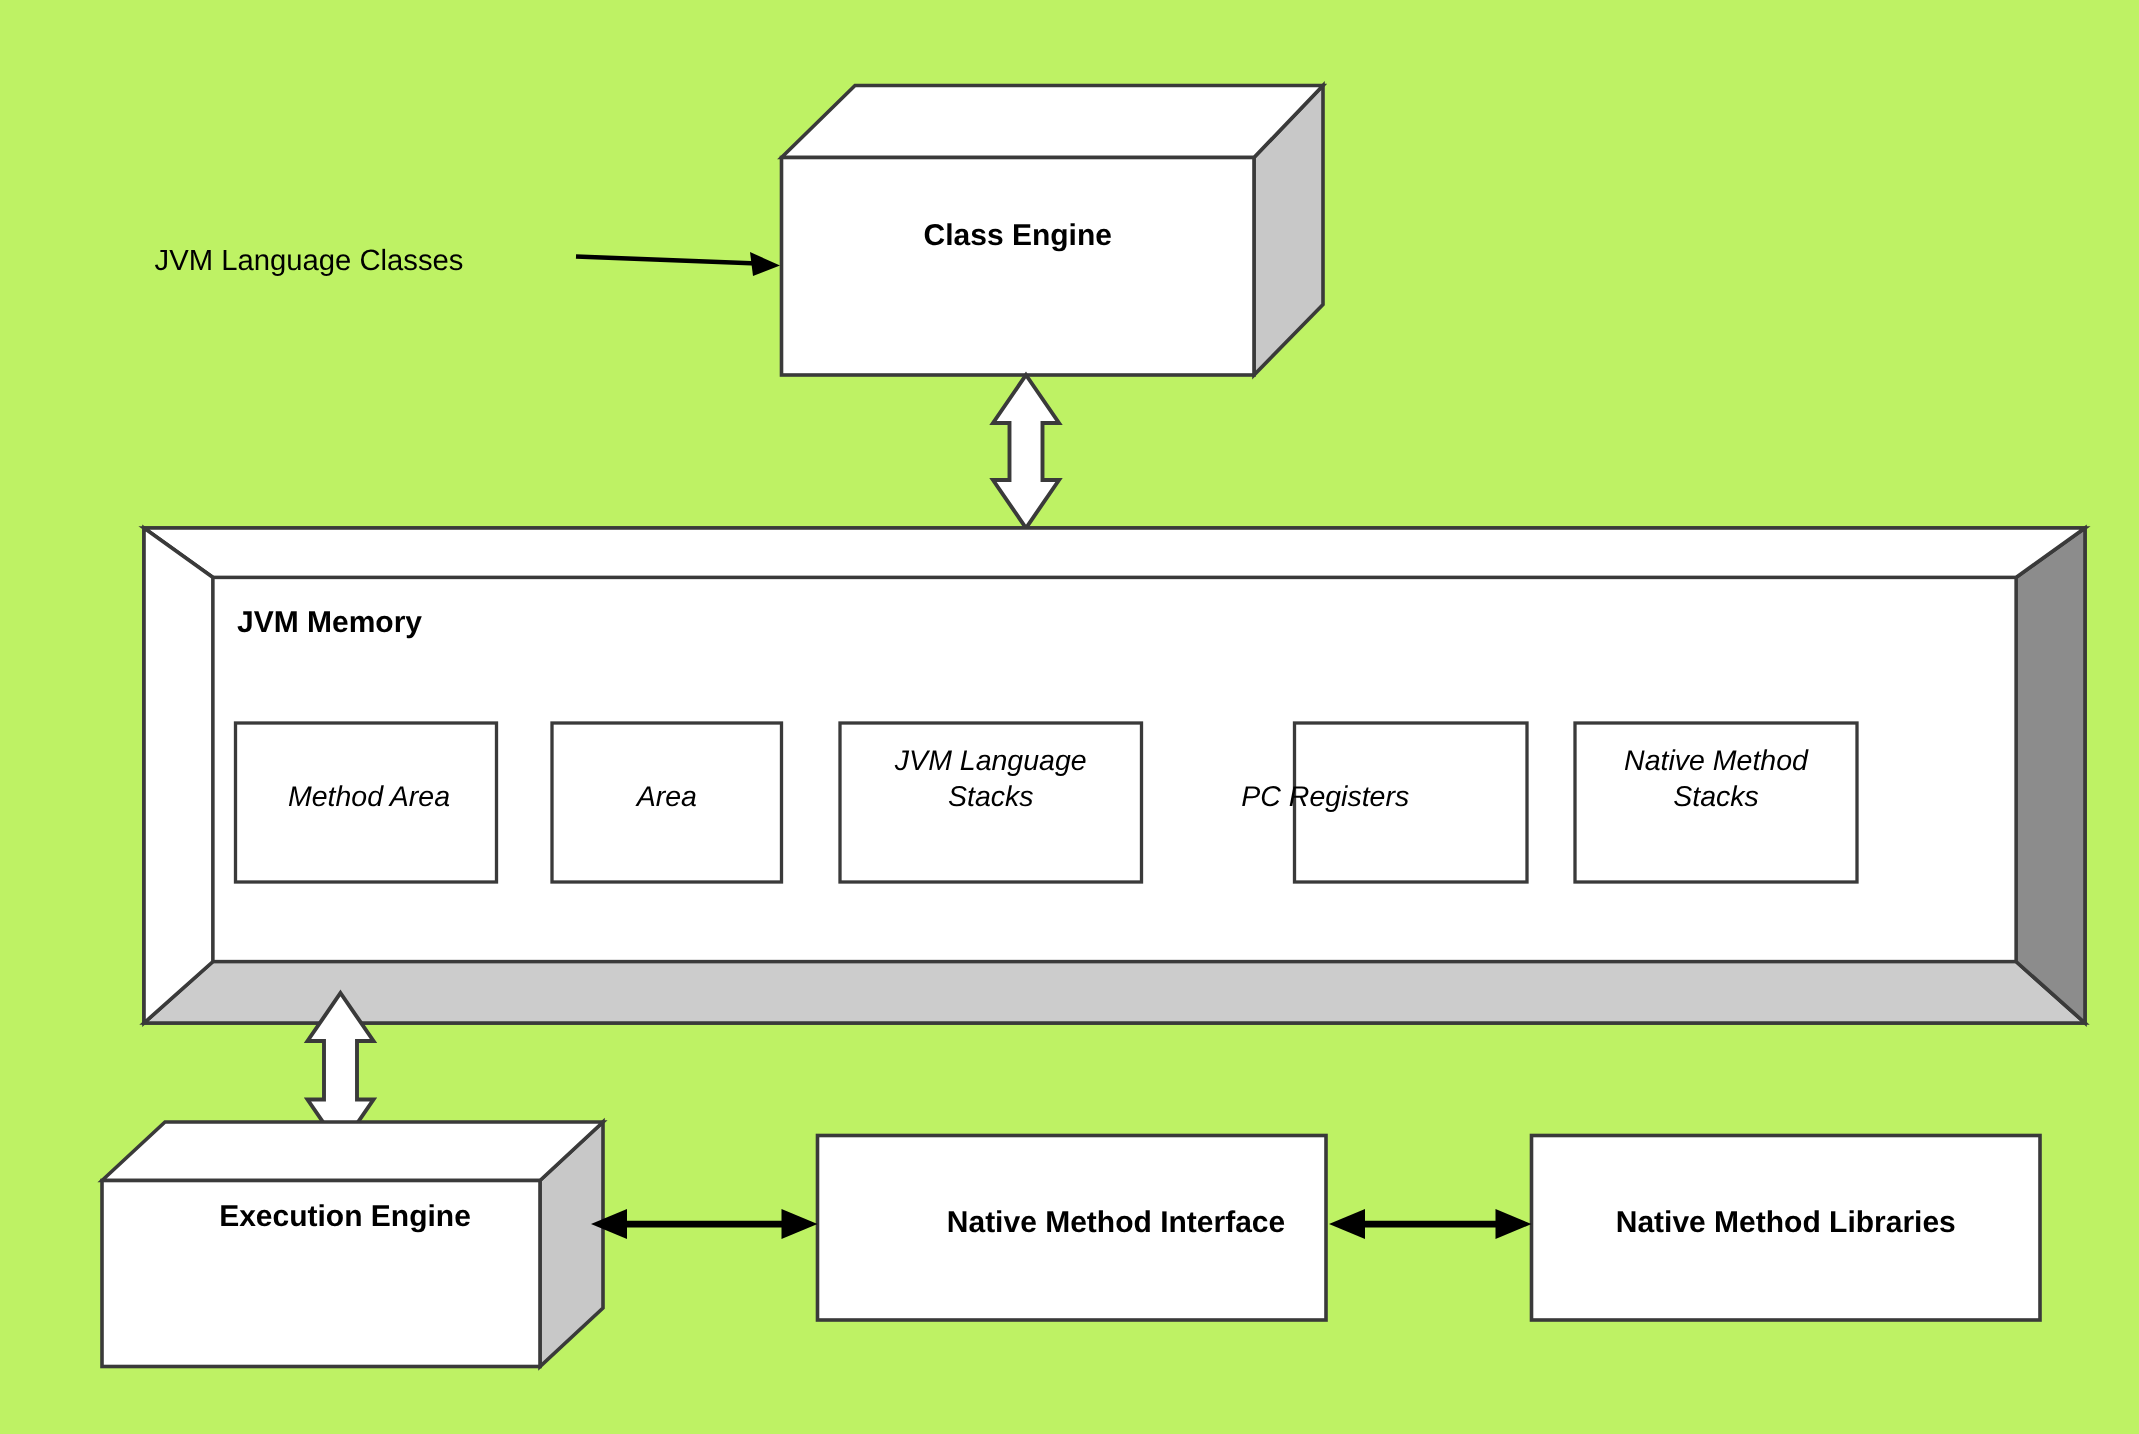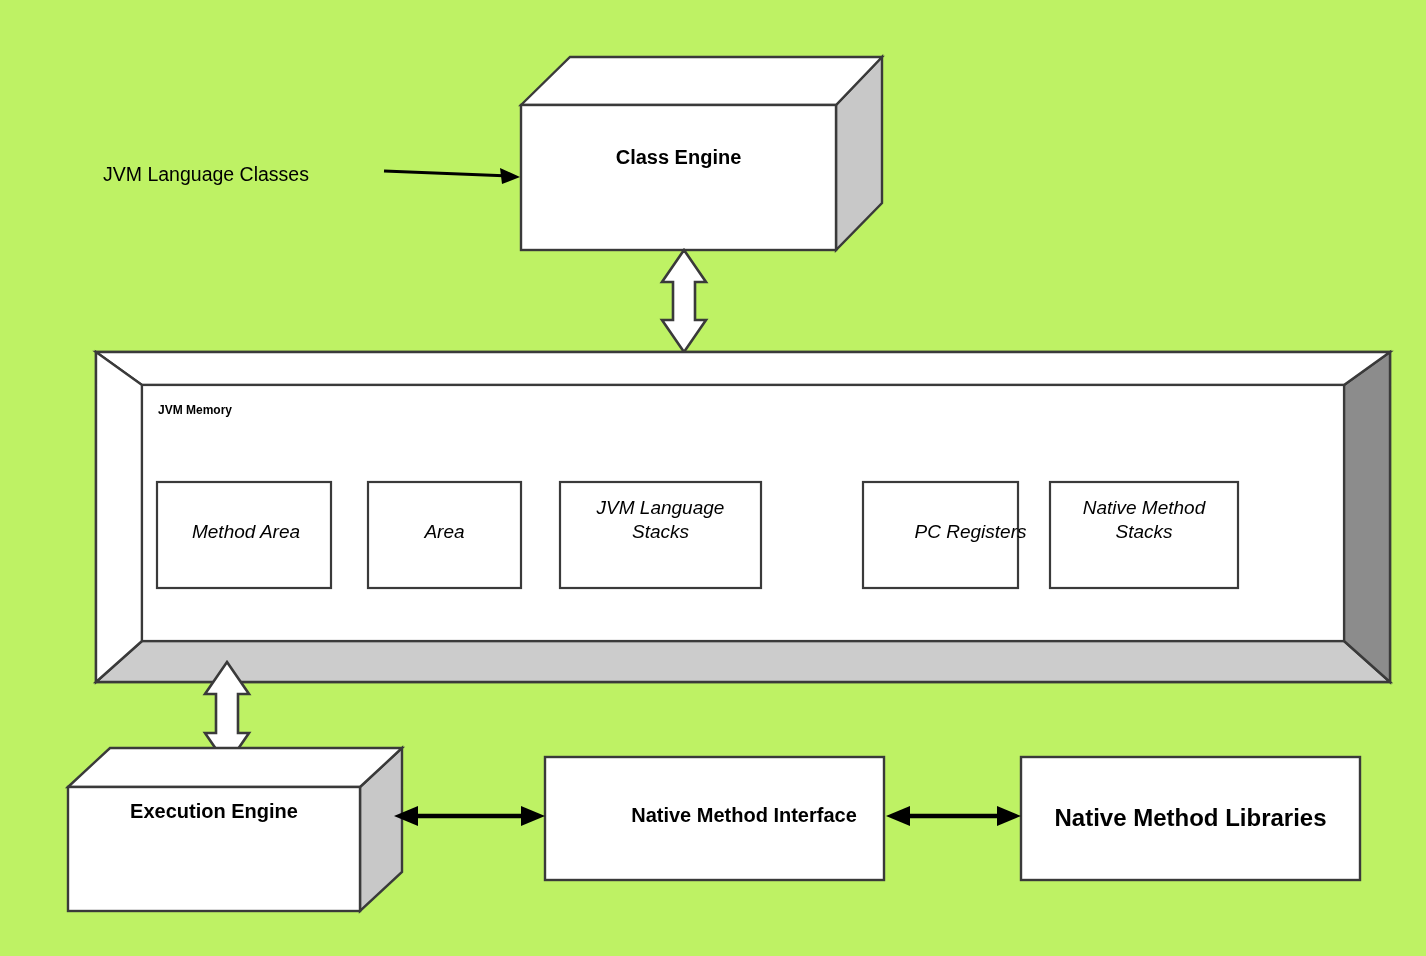--- a/index.html
+++ b/index.html
@@ -38,39 +38,39 @@
   .t-jvm-classes {
     left: 103px; top: 162px; width: 270px;
     text-align: left; font-size: 19.5px;
   }
   .t-class-loader {
     left: 521px; top: 145px; width: 315px;
     font-size: 20px;
   }
   .t-jvm-memory {
     left: 158px; top: 403px; width: 260px;
-    text-align: left; font-size: 12px;
+    text-align: left; font-size: 20px;
   }
   .t-exec-engine {
-    left: 68px; top: 799px; width: 292px;
+    left: 84px; top: 799px; width: 292px;
     font-size: 20px;
   }
   .t-nmi {
     left: 545px; top: 803px; width: 398px;
     font-size: 20px;
   }
   .t-nml {
     left: 1021px; top: 803px; width: 339px;
-    font-size: 24px;
+    font-size: 20px;
   }
   .t-inner { font-size: 19px; }
   .t-ma  { left: 157px;  top: 520px; width: 178px; text-align: center; }
   .t-hp  { left: 368px;  top: 520px; width: 153px; }
   .t-ls  { left: 560px;  top: 496px; width: 201px; }
-  .t-pc  { left: 903px;  top: 520px; width: 135px; }
+  .t-pc  { left: 816px;  top: 520px; width: 135px; }
   .t-nms { left: 1050px; top: 496px; width: 188px; }
 </style>
 </head>
 <body>
 
 <div id="stage">
 
   <svg class="layer" viewBox="0 0 1426 956" xmlns="http://www.w3.org/2000/svg">
 
     <g>

